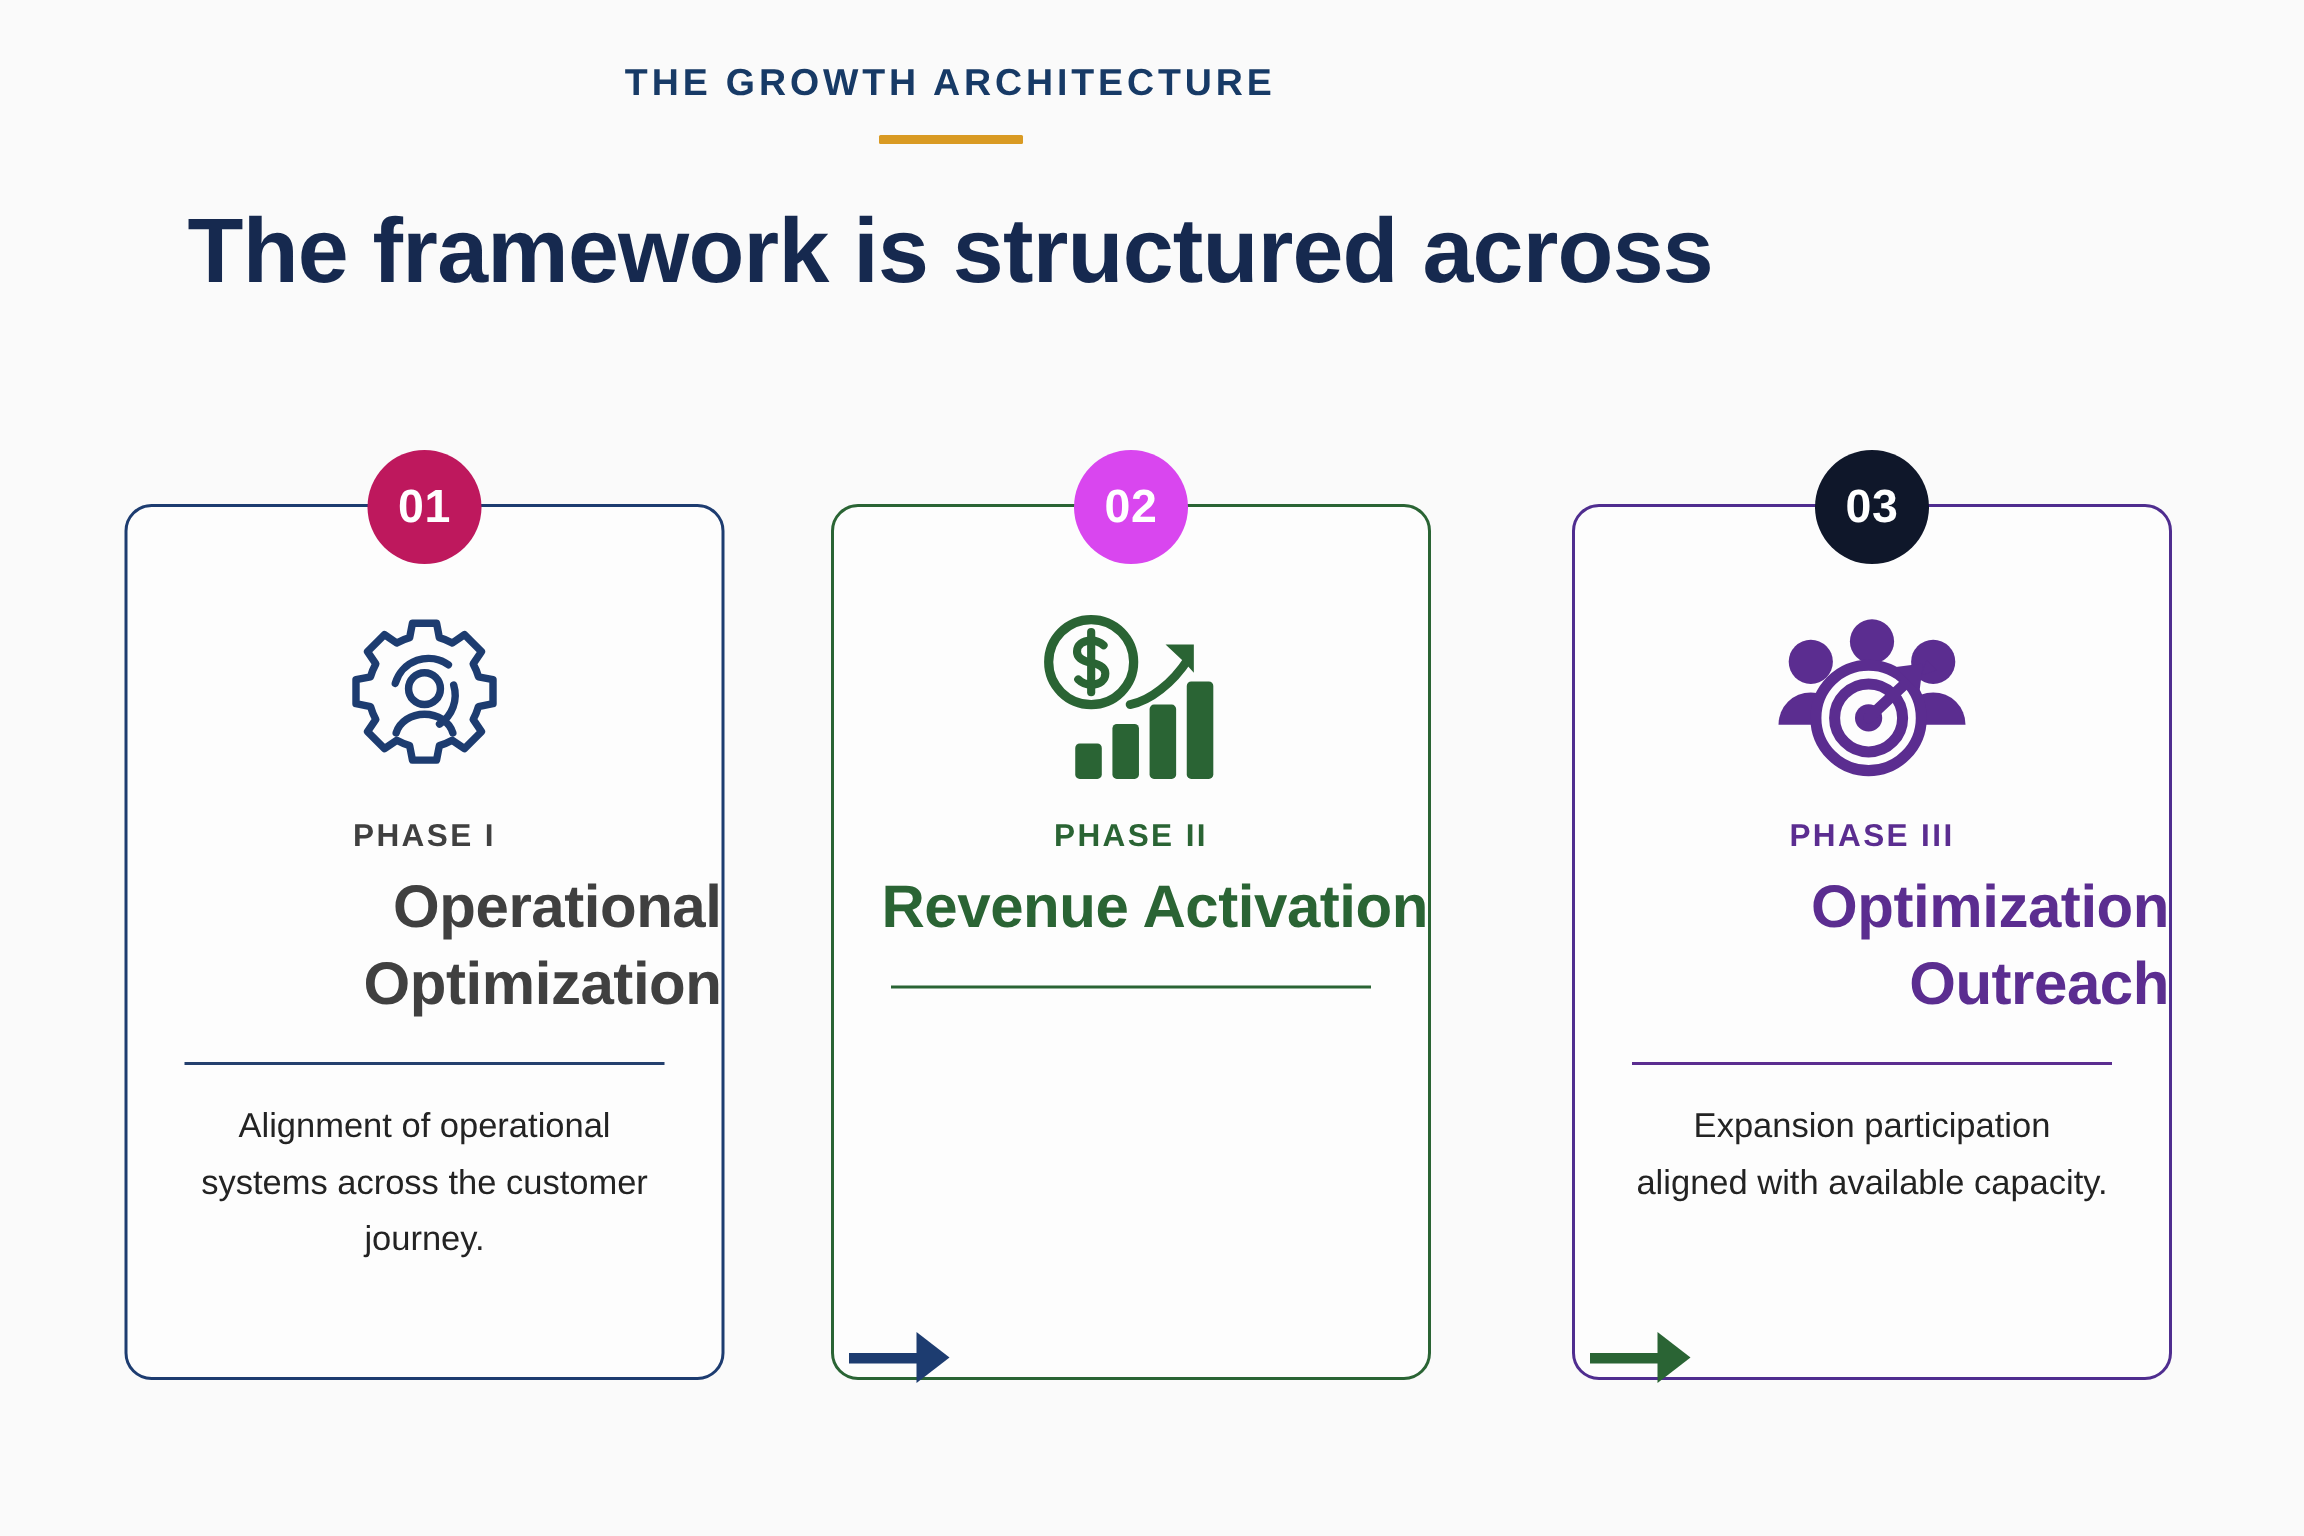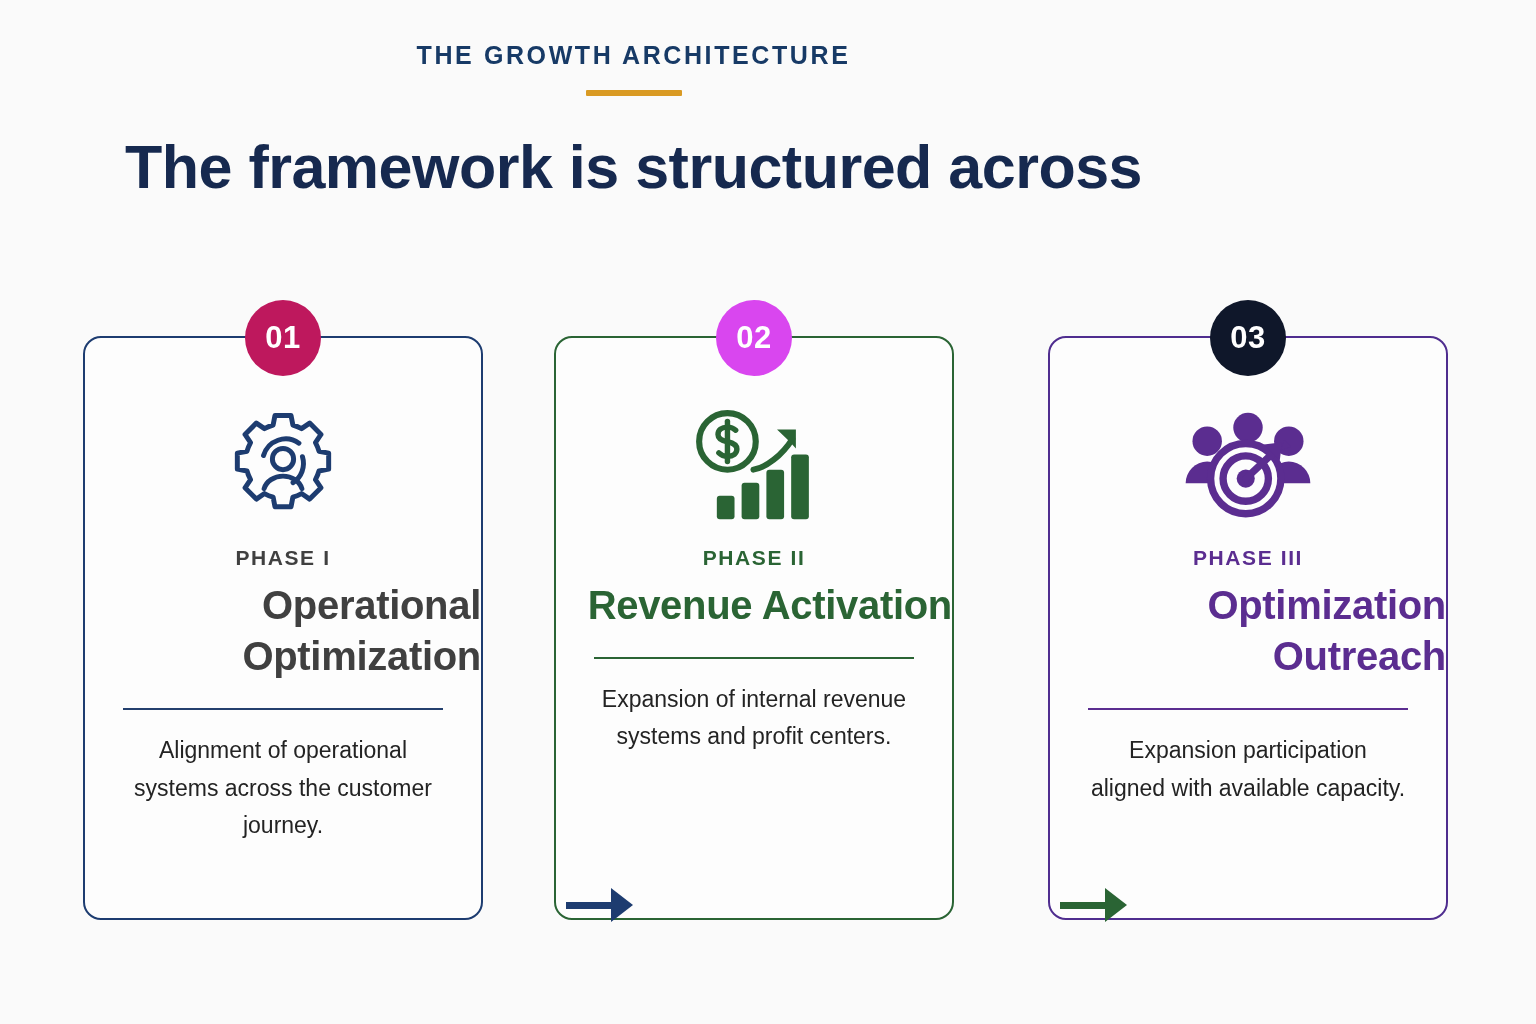--- a/index.html
+++ b/index.html
@@ -213,21 +213,20 @@
         <rect x="84" y="41" width="15" height="55" rx="2.5" fill="#2a6434"></rect>
       </svg>
     </div>
 
     <div class="phase-label">PHASE II</div>
     <div class="card-title">
       <span class="line">Revenue</span>
       <span class="line">Activation</span>
     </div>
     <div class="divider"></div>
-    <div class="card-body">Expansion of internal revenue systems and profit centers.</div>
   </div>
 
   <div class="card c3">
     <div class="badge">03</div>
 
     <div class="icon-wrap">
       <svg width="136" height="114" viewBox="0 0 120 100" fill="none">
         <circle cx="60" cy="17" r="13" fill="#5b2d90"></circle>
         <path d="M41 52 a19 19 0 0 1 38 0 z" fill="#5b2d90"></path>
         <circle cx="24" cy="29" r="13" fill="#5b2d90"></circle>

